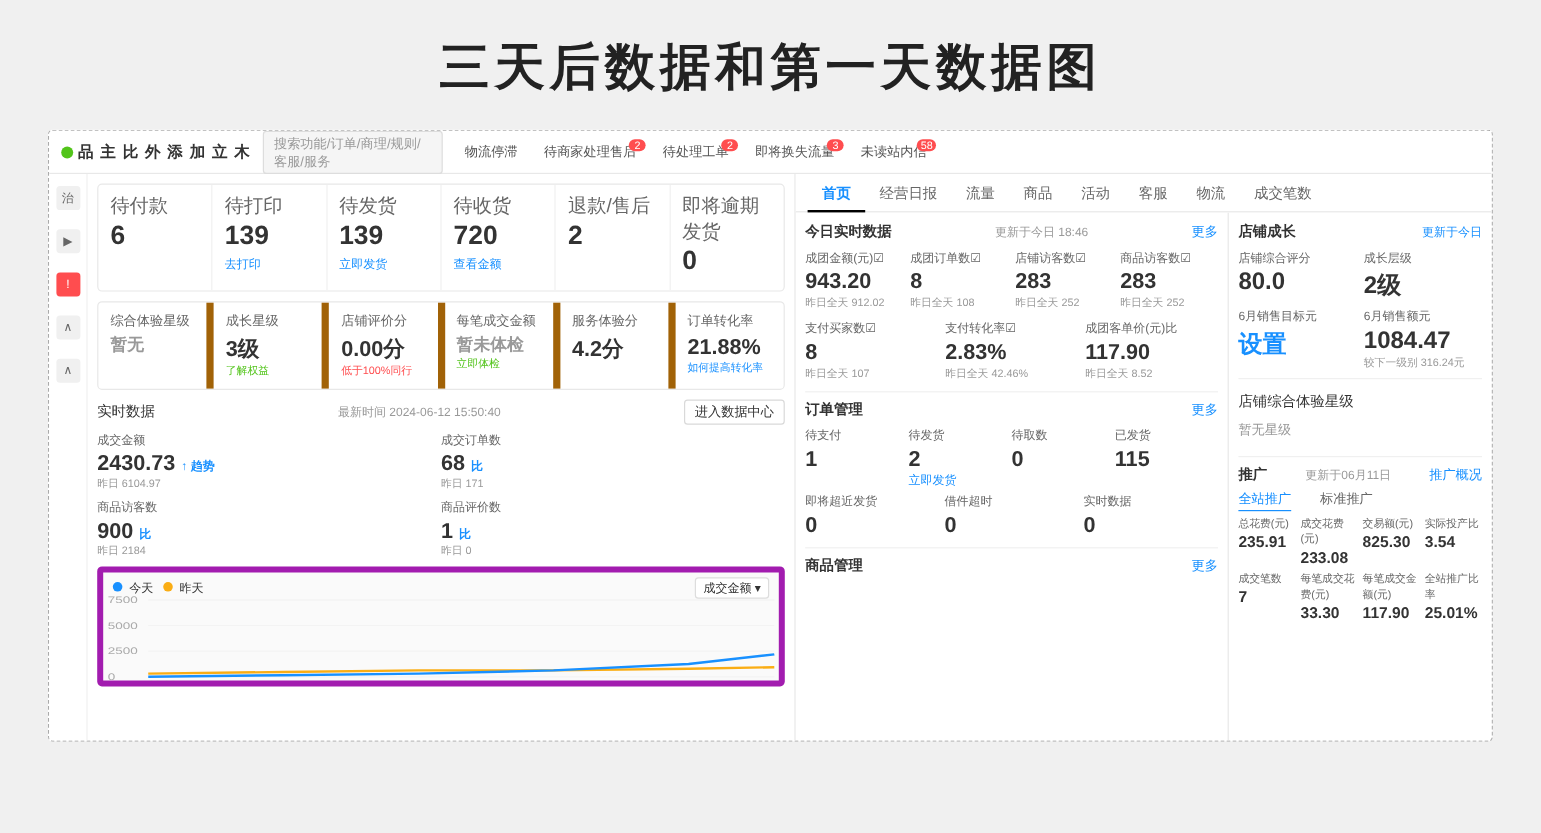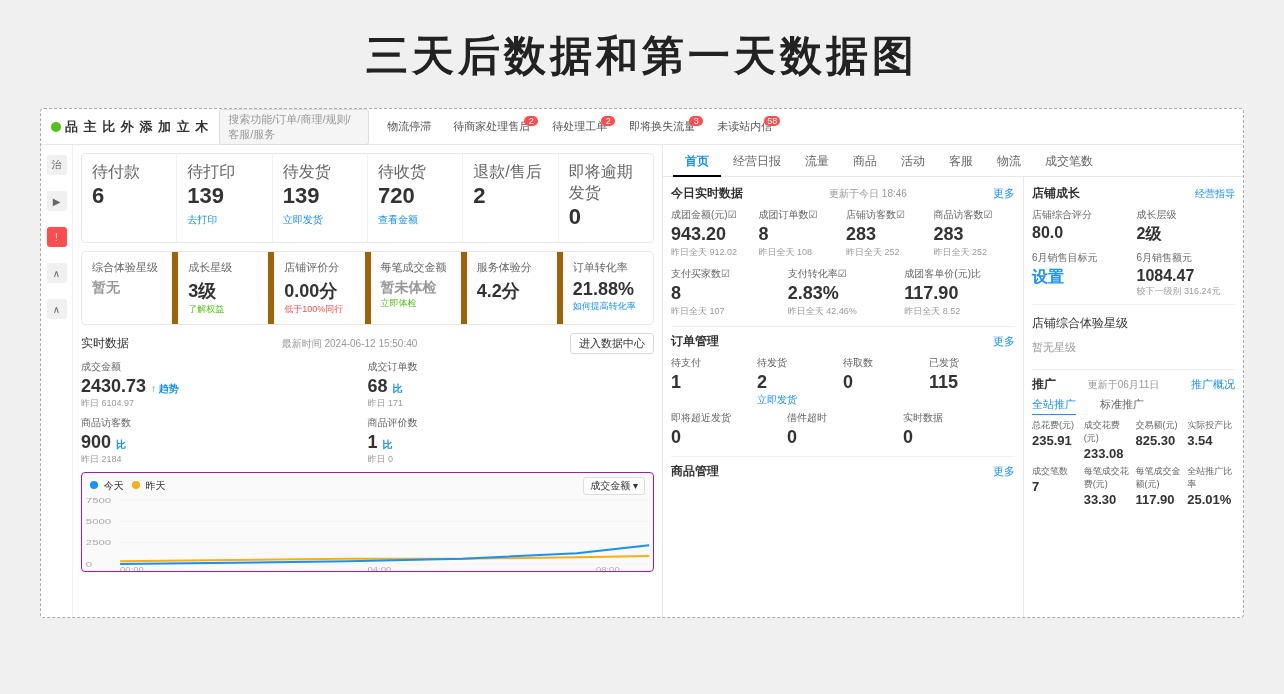--- a/index.html
+++ b/index.html
@@ -210,21 +210,21 @@
     .rt-item {
       flex: 1;
     }
     .rt-label { font-size: 10px; color: #666; margin-bottom: 2px; }
     .rt-value { font-size: 18px; font-weight: bold; color: #333; }
     .rt-value .trend { font-size: 10px; color: #1890ff; }
     .rt-sub { font-size: 9px; color: #999; }
     
     .chart-area {
       background: #fafafa;
-      border: 1px solid #a21caf;
+      border: 5px solid #a21caf;
       border-radius: 4px;
       height: 100px;
       display: flex;
       align-items: center;
       justify-content: center;
       position: relative;
       overflow: hidden;
       margin-top: 4px;
     }
     .chart-legend {
@@ -363,21 +363,21 @@
     }
     .growth-title { font-size: 12px; font-weight: bold; color: #333; }
     .growth-link { font-size: 10px; color: #1890ff; }
     .growth-grid {
       display: grid;
       grid-template-columns: 1fr 1fr;
       gap: 6px;
       margin-bottom: 6px;
     }
     .growth-item .gl { font-size: 10px; color: #666; margin-bottom: 2px; }
-    .growth-item .gv { font-size: 16px; font-weight: bold; color: #333; }
+    .growth-item .gv { font-size: 20px; font-weight: bold; color: #333; }
     .growth-item .gv.blue { color: #1890ff; }
     .growth-item .gsub { font-size: 9px; color: #999; }
     .star-level {
       font-size: 12px;
       color: #333;
       padding: 4px 0;
     }
     
     .promo-section { }
     .promo-header {
@@ -725,21 +725,21 @@
             <span class="section-link">更多</span>
           </div>
 
         </div>
 
         <div class="right-sidebar">
 
           <div class="growth-section">
             <div class="growth-header">
               <span class="growth-title">店铺成长</span>
-              <span class="growth-link">经营指导</span>
+              <span class="growth-link">更新于今日</span>
             </div>
             <div class="growth-grid">
               <div class="growth-item">
                 <div class="gl">店铺综合评分</div>
                 <div class="gv">80.0</div>
               </div>
               <div class="growth-item">
                 <div class="gl">成长层级</div>
                 <div class="gv">2级</div>
               </div>

